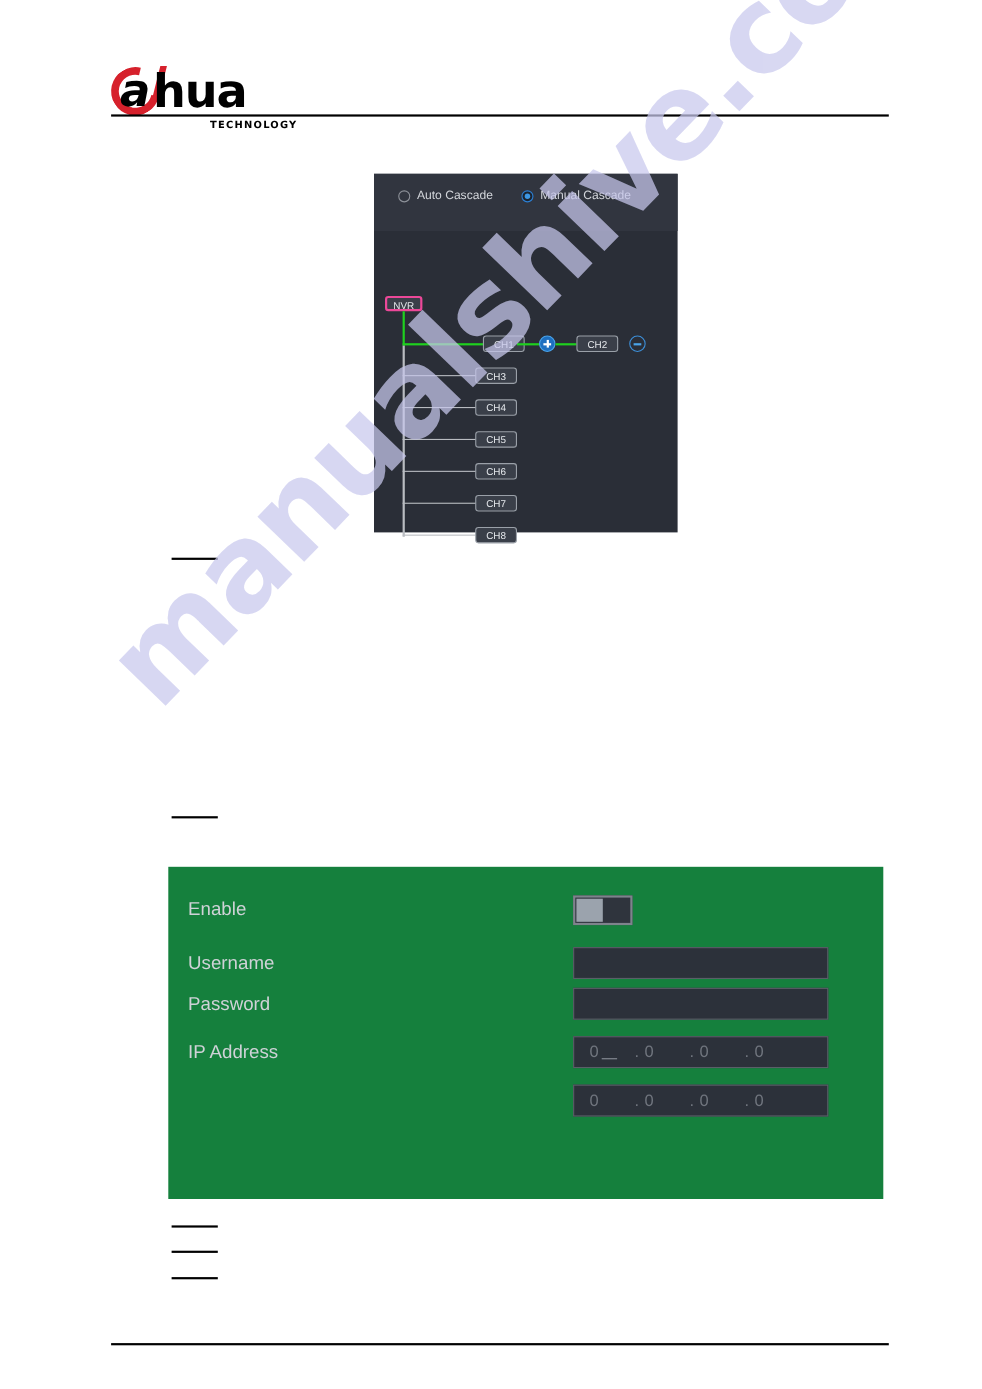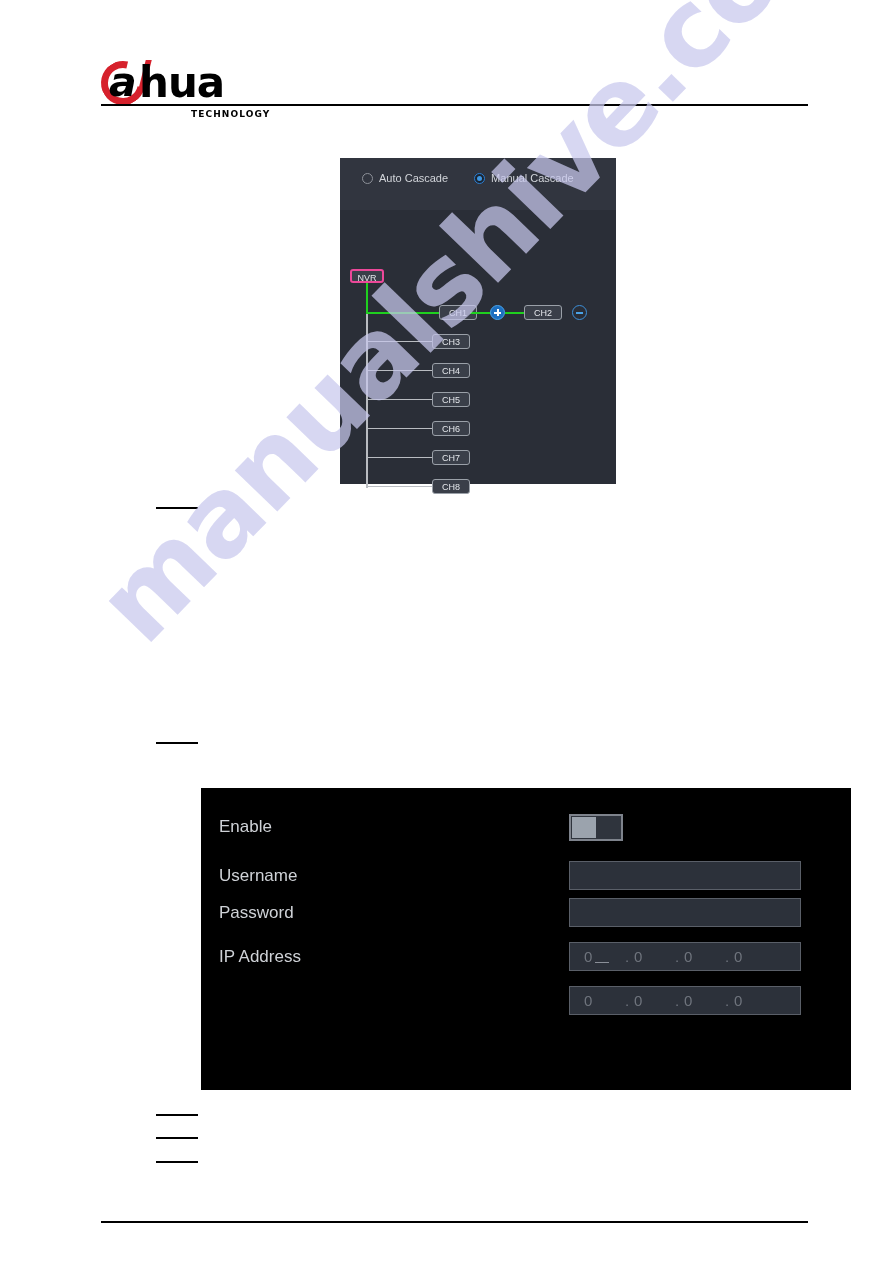--- a/index.html
+++ b/index.html
@@ -245,23 +245,22 @@
     background: #ffffff;
   }
 
   
   .form-panel {
     position: absolute;
     left: 153px;
     top: 788px;
     width: 650px;
     height: 302px;
-    background: #000000;
+    background: #15803d;
     z-index: 4;
-    margin-left: 48px;
   }
   .form-row {
     position: absolute;
     left: 0;
     width: 650px;
     height: 30px;
   }
   .form-label {
     position: absolute;
     left: 18px;

